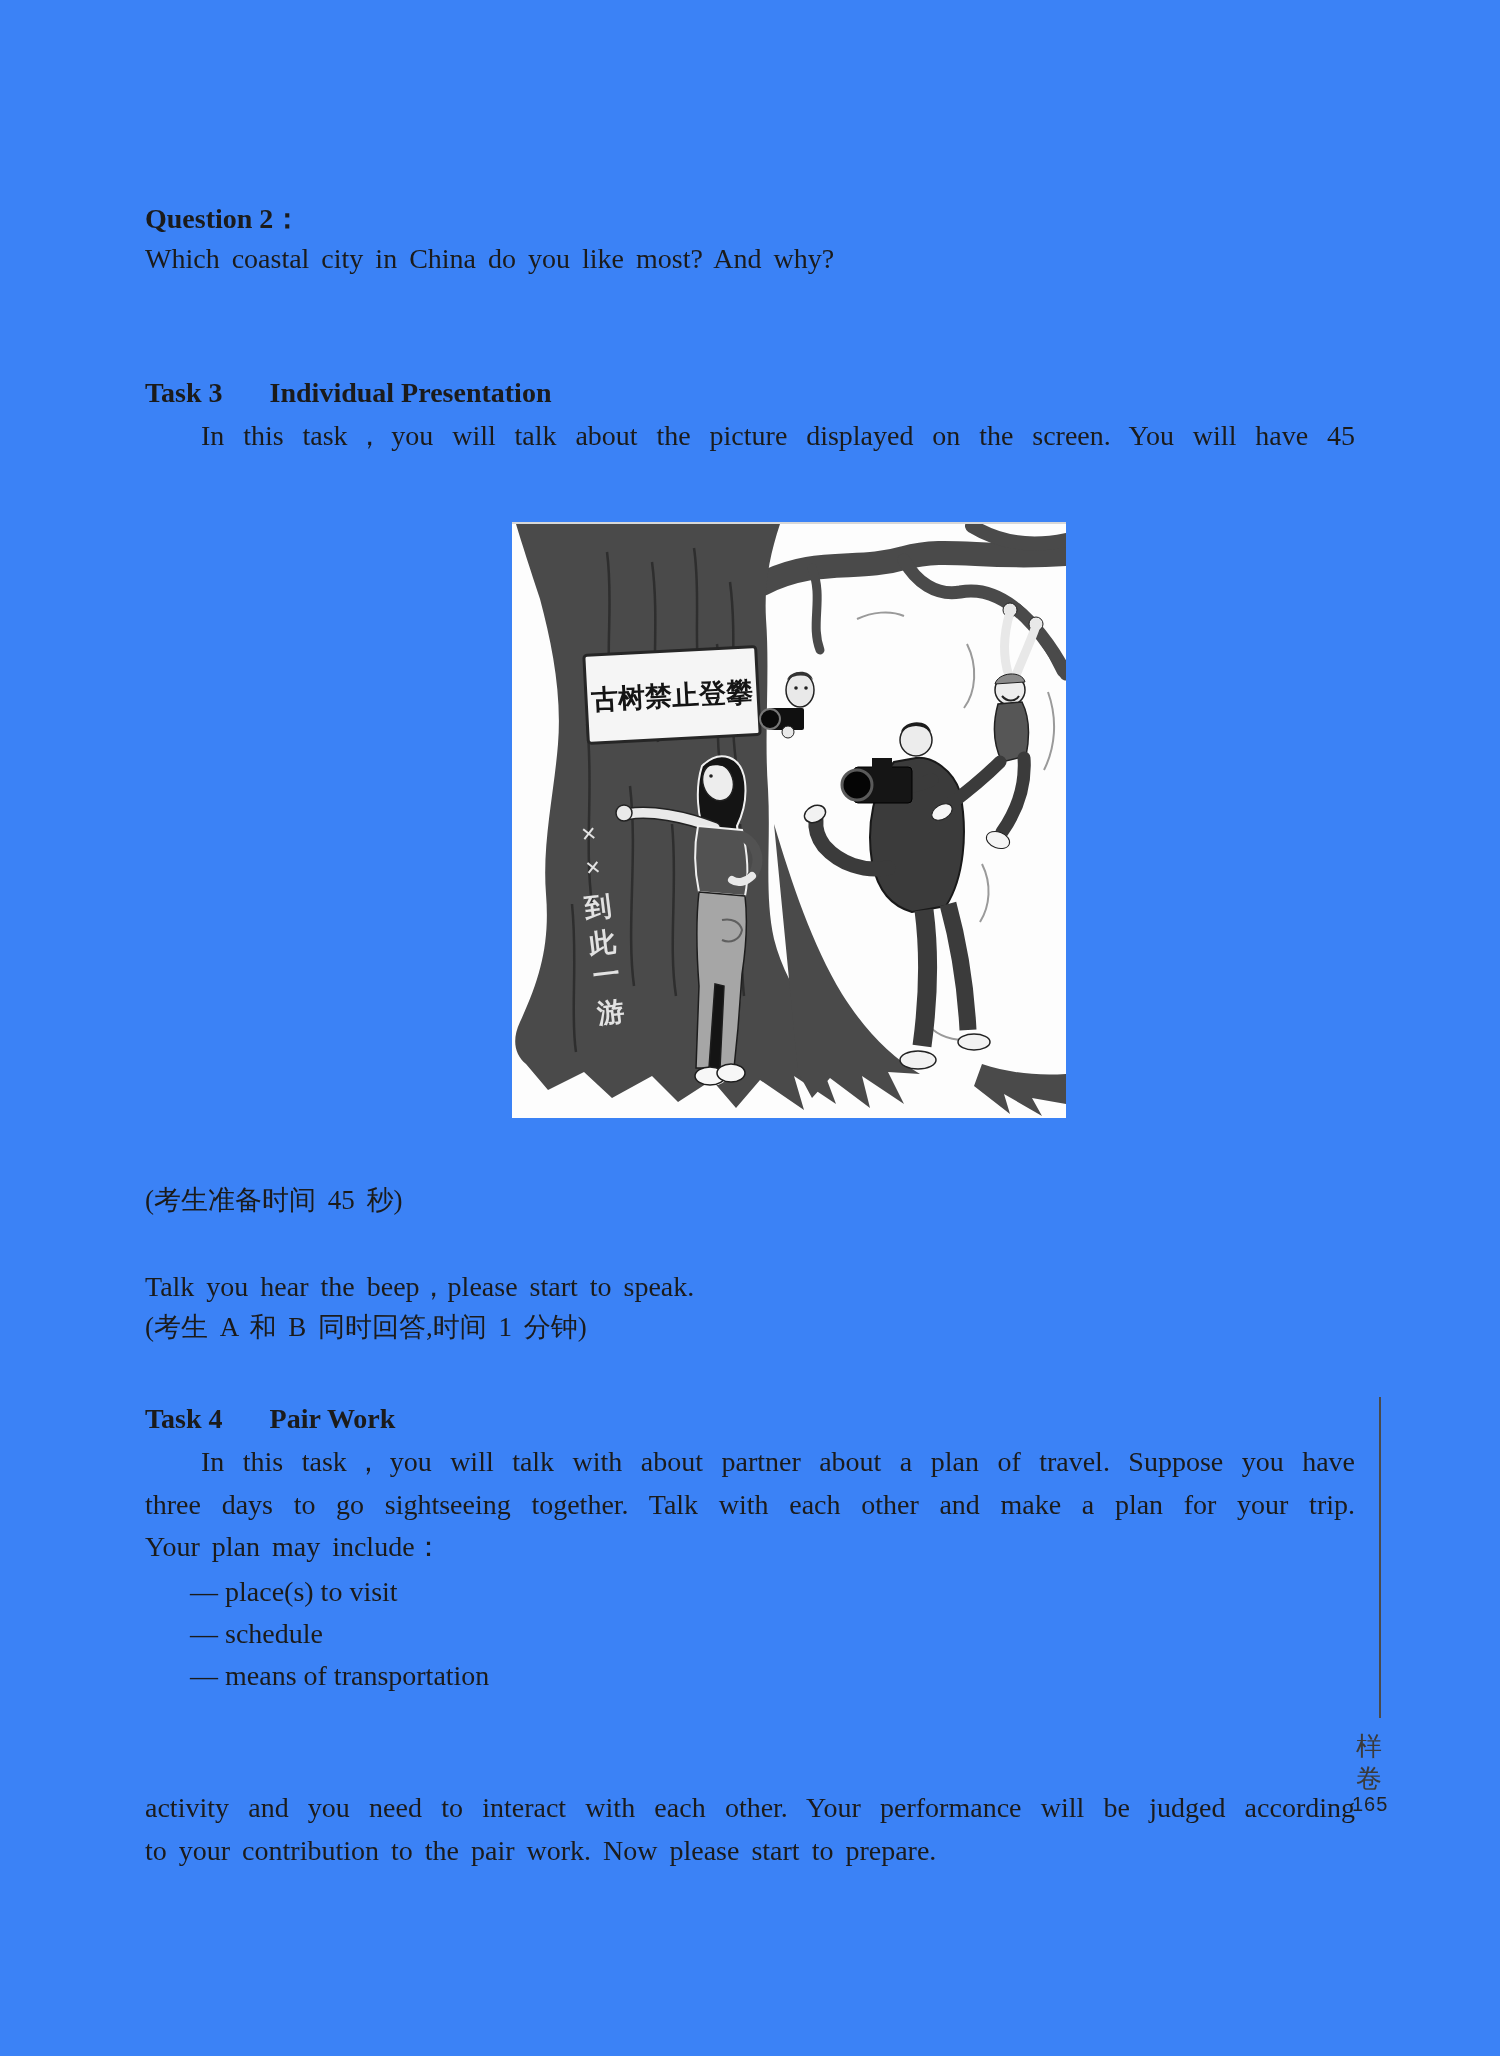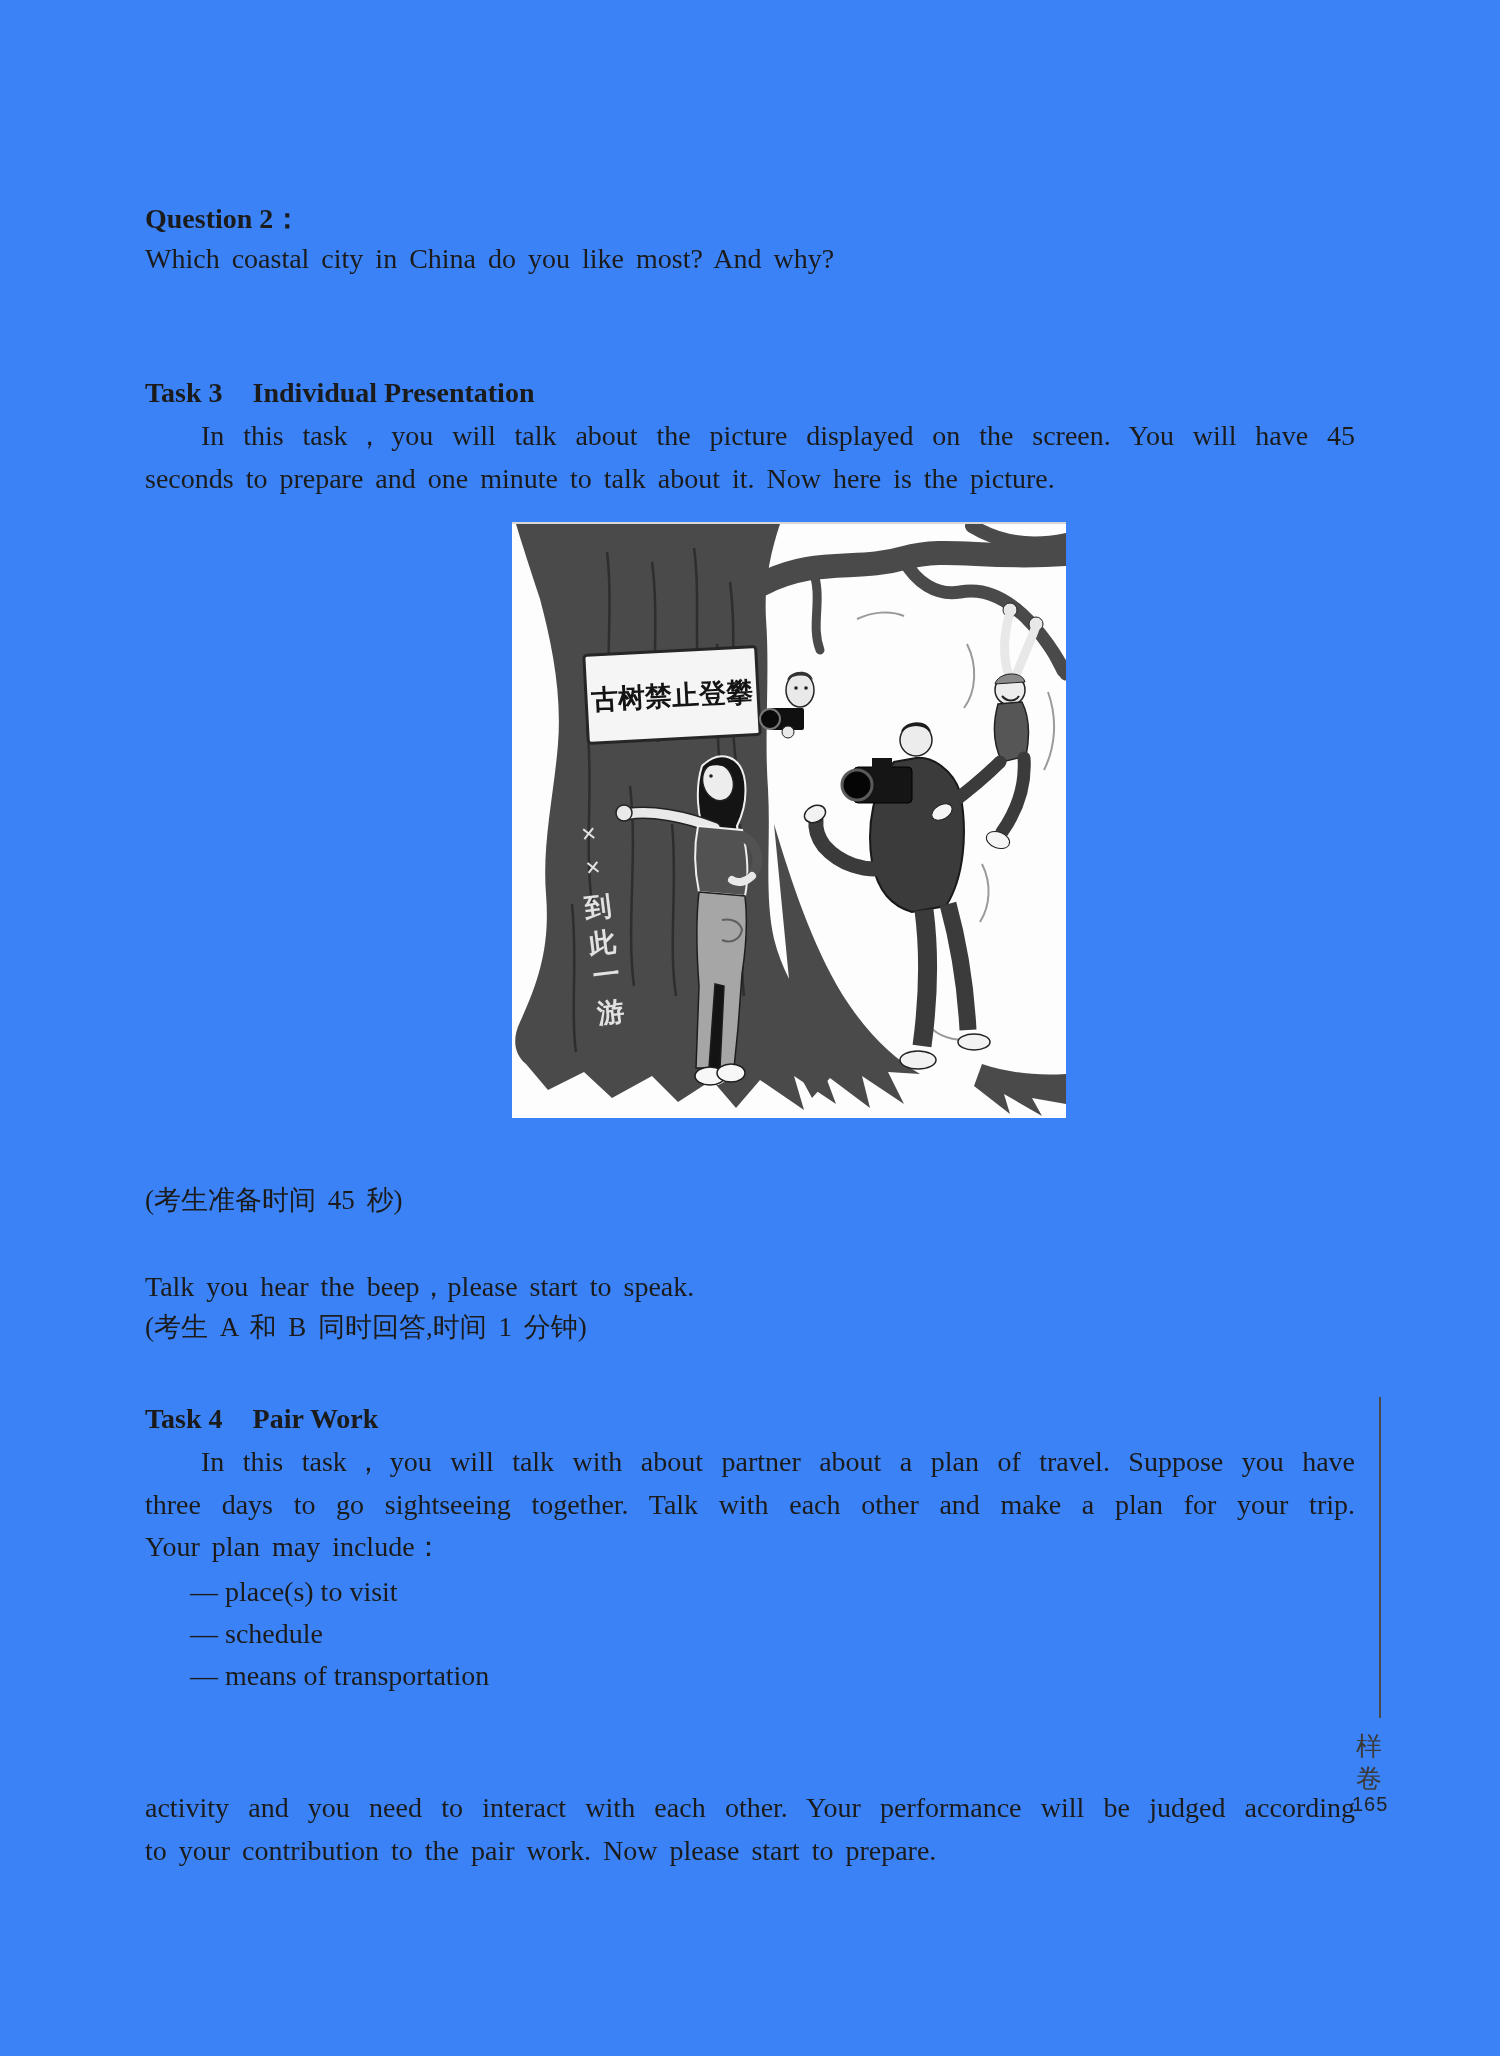--- a/index.html
+++ b/index.html
@@ -3,21 +3,21 @@
 <meta charset="utf-8">
 <style>
   html,body{margin:0;padding:0;background:#ffffff;}
   .page{position:relative;width:1500px;height:2056px;background:#3b82f6;overflow:hidden;
         font-family:"Liberation Serif","DejaVu Serif",serif;color:#1b1b1b;}
   .abs{position:absolute;}
   .t{font-size:28px;line-height:1.2;word-spacing:5px;white-space:nowrap;}
   .just{width:1210px;text-align:justify;text-align-last:justify;white-space:normal;word-spacing:4px;}
   .ind{text-indent:56px;}
   .hd{font-weight:bold;font-size:28px;white-space:nowrap;}
-  .hd .ttl{margin-left:30px;}
+  .hd .ttl{margin-left:47px;}
   .cn{font-size:27px;}
   .bullet{font-size:28px;white-space:nowrap;}
   .pic{border-top:2px solid #d8d8d8;}
   .rule{width:2px;background:#4a4a4a;}
   .sidecol{width:30px;text-align:center;}
   .sidechar{font-size:26px;font-family:"Liberation Sans","DejaVu Sans",sans-serif;color:#3a3a3a;line-height:32px;}
   .pagenum{font-size:20px;font-family:"Liberation Sans","DejaVu Sans",sans-serif;color:#222;letter-spacing:1px;}
 </style>
 </head>
 <body>
@@ -26,21 +26,20 @@
 
   <div class="abs hd" style="left:145px;top:200px">
     <span>Question 2：</span>
   </div>
   <div class="abs t" style="left:145px;top:242px">Which coastal city in China do you like most? And why?</div>
 
   <div class="abs hd" style="left:145px;top:377px">
     <span>Task 3</span><span class="ttl">Individual Presentation</span>
   </div>
   <div class="abs t just ind" style="left:145px;top:419px">In this task，you will talk about the picture displayed on the screen. You will have 45</div>
-  <div class="abs t" style="left:145px;top:462px">seconds to prepare and one minute to talk about it. Now here is the picture.</div>
 
   <div class="abs pic" style="left:512px;top:522px;width:554px;height:594px">
     <svg width="554" height="594" viewBox="0 0 554 594" xmlns="http://www.w3.org/2000/svg">
       <rect width="554" height="594" fill="#fdfdfd"></rect>
 
       <g stroke="#9a9a9a" stroke-width="2" fill="none">
         <path d="M455,120 C466,142 464,168 452,184"></path>
         <path d="M536,168 C546,196 543,224 532,246"></path>
         <path d="M345,95 C360,88 378,86 392,92"></path>
         <path d="M420,505 C432,515 448,518 462,514"></path>

